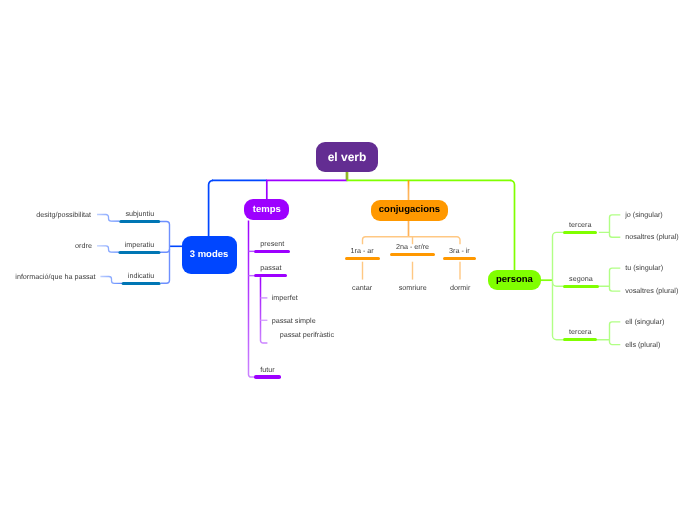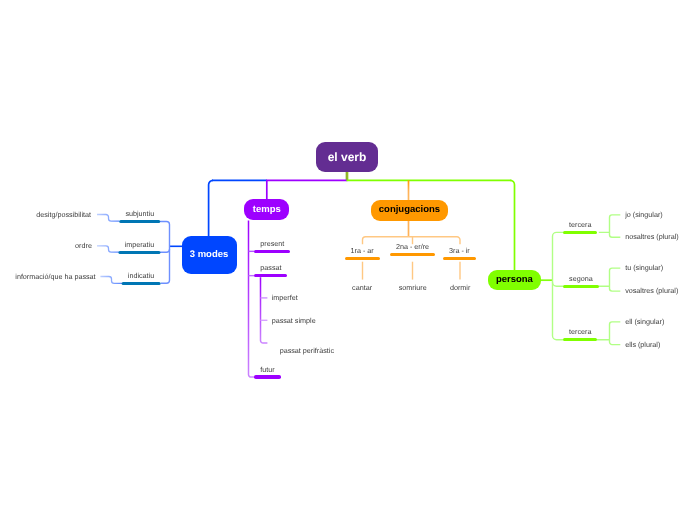--- a/index.html
+++ b/index.html
@@ -179,21 +179,21 @@
 <div class="barnode" style="left:563.1px;top:328.3px;--bar:#80ff00;">
   <span>tercera</span>
 </div>
 
 <span class="cap rt" style="left:91px;top:211px;">desitg/possibilitat</span>
 <span class="cap rt" style="left:91.9px;top:242.3px;">ordre</span>
 <span class="cap rt" style="left:95.6px;top:273px;">informació/que ha passat</span>
 
 <span class="cap" style="left:271.7px;top:294.4px;">imperfet</span>
 <span class="cap" style="left:271.7px;top:316.8px;">passat simple</span>
-<span class="cap" style="left:271.7px;top:347px;padding-left:8px;">passat perifràstic</span>
+<span class="cap" style="left:271.7px;top:331px;padding-left:8px;">passat perifràstic</span>
 
 <span class="cap ctr" style="left:362.1px;top:284px;">cantar</span>
 <span class="cap ctr" style="left:412.7px;top:284px;">somriure</span>
 <span class="cap ctr" style="left:460.1px;top:284px;">dormir</span>
 
 <span class="cap" style="left:625.2px;top:210.8px;">jo (singular)</span>
 <span class="cap" style="left:625.2px;top:233.1px;">nosaltres (plural)</span>
 <span class="cap" style="left:625.2px;top:264.0px;">tu (singular)</span>
 <span class="cap" style="left:625.2px;top:287.0px;">vosaltres (plural)</span>
 <span class="cap" style="left:625.2px;top:317.8px;">ell (singular)</span>

